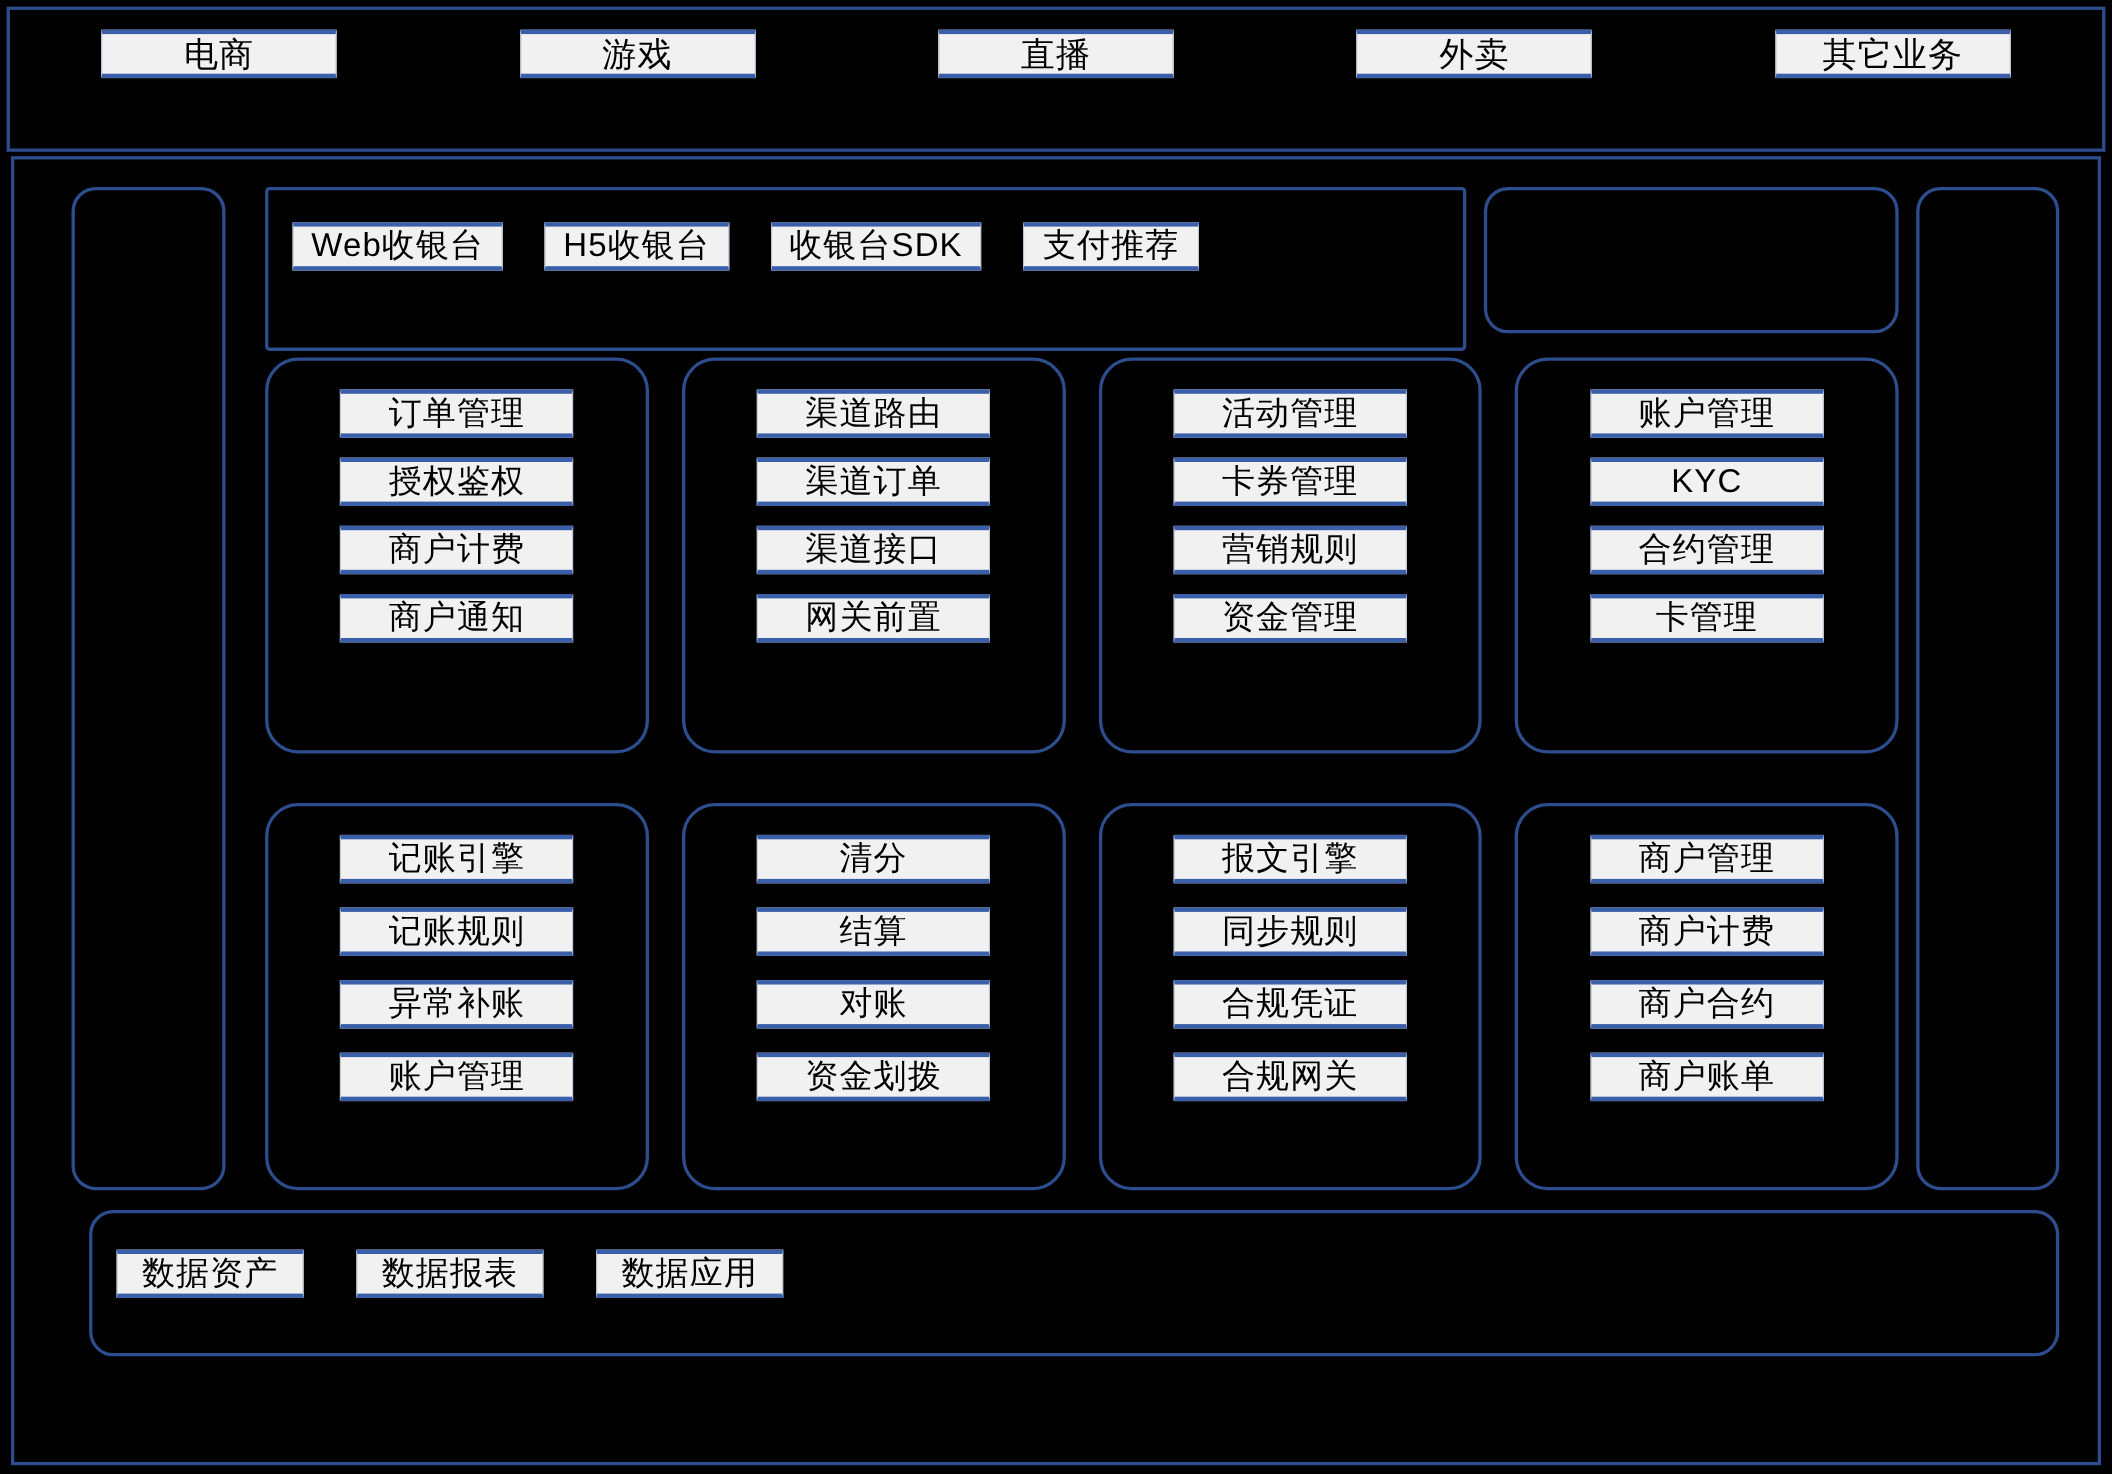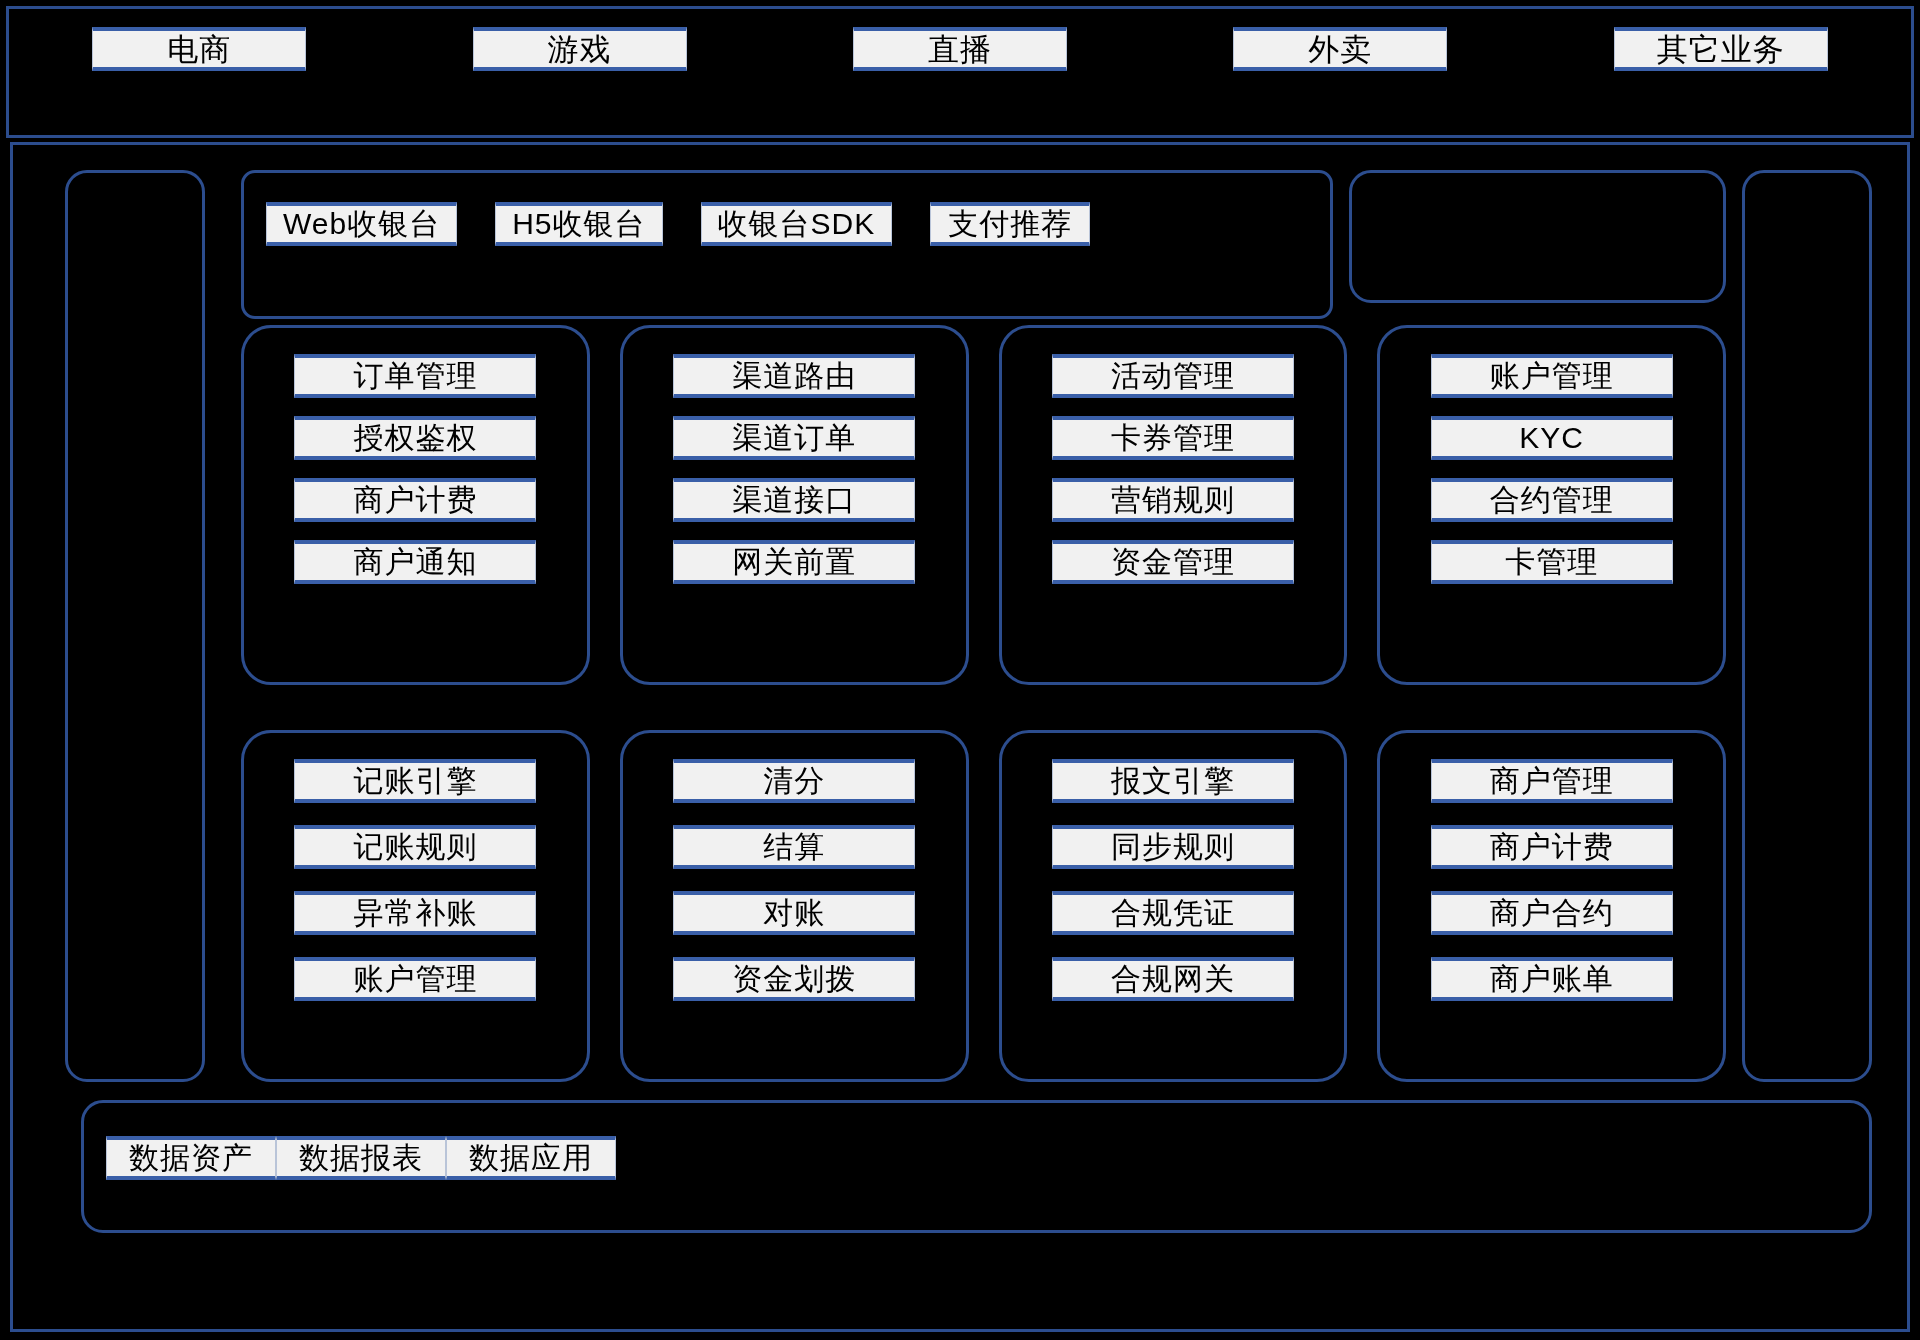--- a/index.html
+++ b/index.html
@@ -67,21 +67,21 @@
     background:#000;
   }
   #rail-left{ left:52px; top:25px; width:140px; height:912px;}
   #rail-right{ left:1729px; top:25px; width:130px; height:912px;}
   
   #cashier-panel{
     position:absolute;
     left:228px;top:25px;
     width:1092px;height:149px;
     border:3px solid #2c4d8e;
-    border-radius:14px;
+    border-radius:4px;
     box-sizing:border-box;
     background:#000;
   }
   #cashier-row{
     position:absolute;
     left:22px;top:29px;
     display:flex;
     gap:38px;
     align-items:center;
   }
@@ -110,39 +110,39 @@
     border:3px solid #2c4d8e;
     border-radius:30px;
     box-sizing:border-box;
     background:#000;
     display:flex;
     flex-direction:column;
     align-items:center;
     padding-top:26px;
   }
   .group .chip{
-    width:242px;height:44px;
+    width:212px;height:44px;
     margin-bottom:18px;
   }
   #group-row-1 .group.wide .chip{ margin-bottom:52px; }
   #group-row-2 .group .chip{ margin-bottom:22px; }
   
   #data-band{
     position:absolute;
     left:68px;top:955px;
     width:1791px;height:133px;
     border:3px solid #2c4d8e;
     border-radius:22px;
     box-sizing:border-box;
     background:#000;
   }
   #data-left{
     position:absolute;
     left:22px;top:33px;
-    display:flex;
+    display:flex;gap:48px;
   }
   #data-right{
     position:absolute;
     left:1040px;top:33px;
     display:flex;gap:38px;
   }
   #data-band .chip{height:44px;padding:0 22px;min-width:170px;}
 </style>
 </head>
 <body>

